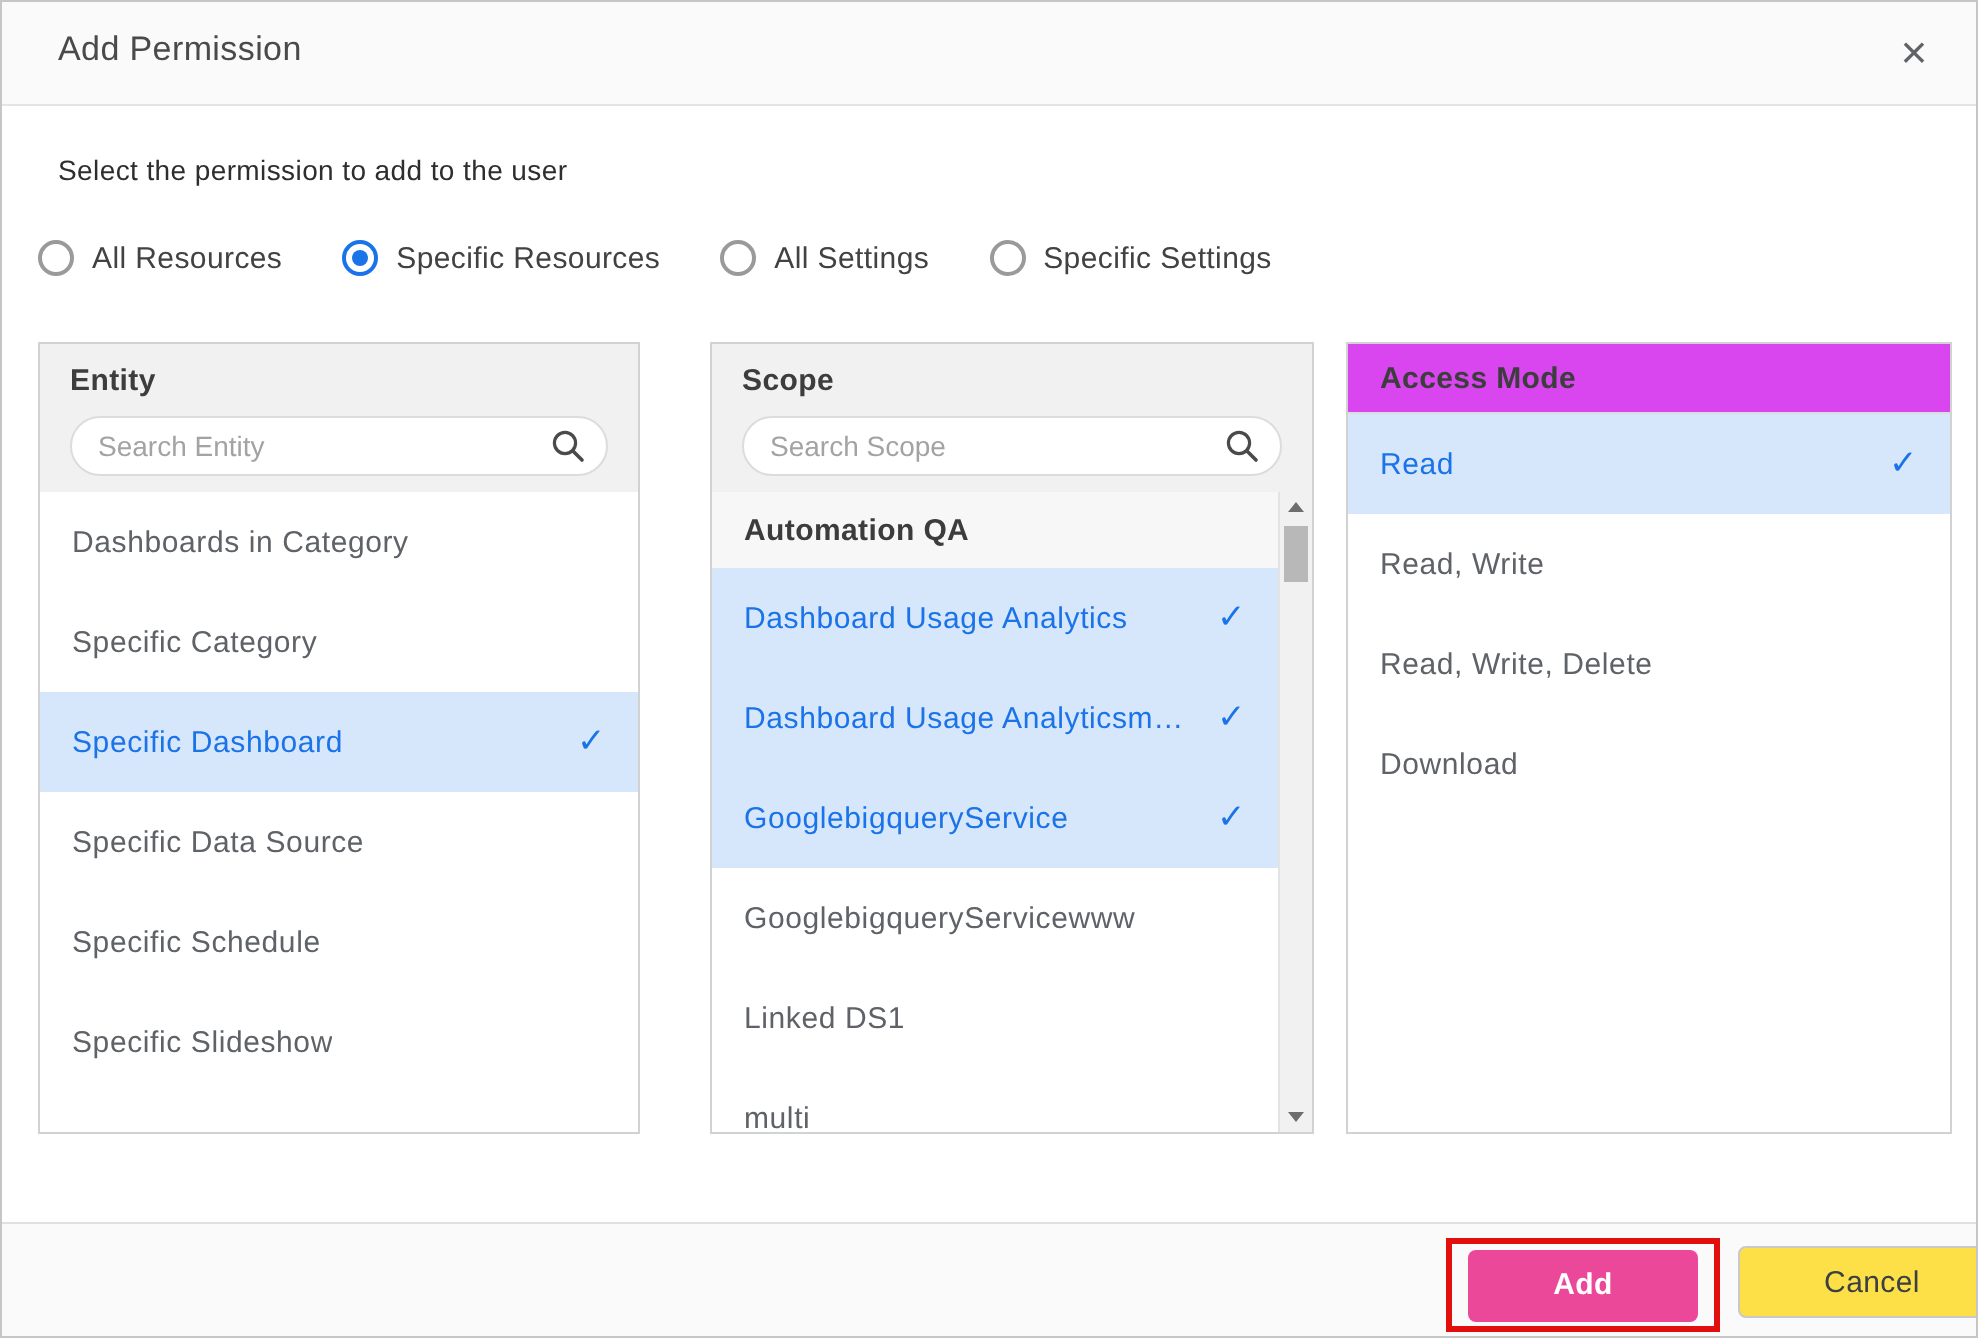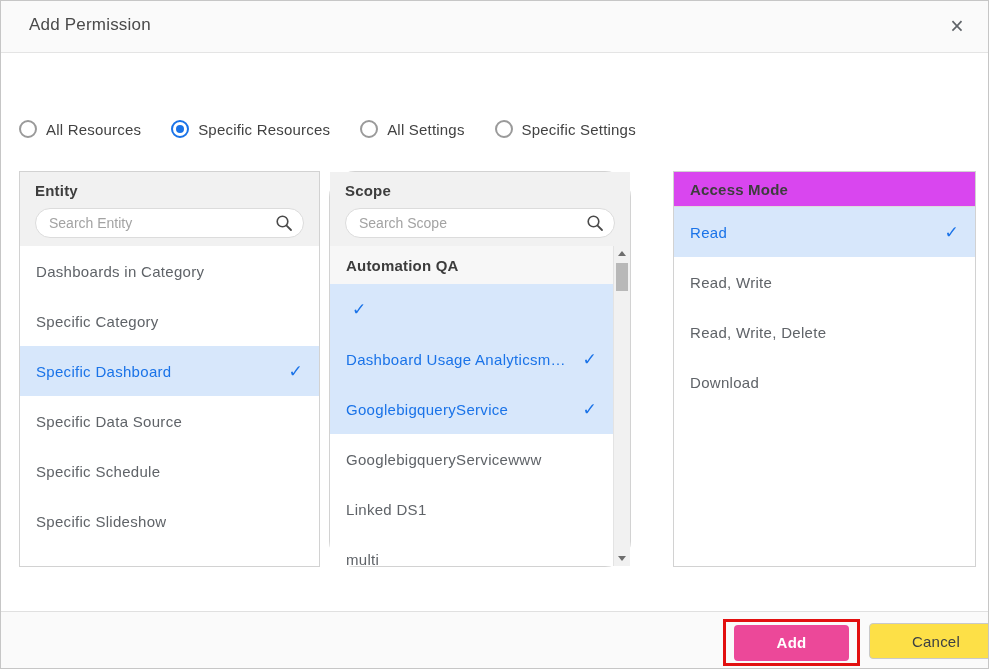--- a/index.html
+++ b/index.html
@@ -47,21 +47,21 @@
     content:""; position:absolute; inset:3px; border-radius:50%; background:#1a73e8;
   }
   .radio-label { font-size:15px; color:#424242; letter-spacing:.2px; }
 
   
   .panel {
     position:absolute; top:170px; height:396px; background:#fff;
     border:1px solid #d2d2d2;
   }
   #panel-entity { left:18px;  width:301px; }
-  #panel-scope  { left:328px; width:302px;border-radius:26px; }
+  #panel-scope  { left:354px; width:302px; }
   #panel-access { left:672px; width:303px; }
 
   .panel-head {
     background:#f1f1f1; border-bottom:2px solid #6d28d9;
     height:83px; padding:10px 15px 0 15px;
   }
   .panel-head .panel-title {
     font-size:15px; font-weight:bold; color:#3d3d3d; letter-spacing:.2px;
     margin-bottom:9px;
   }
@@ -132,20 +132,21 @@
 </head>
 <body>
 
 <div class="dialog">
 
   <div class="dlg-header">
     <div class="dlg-title">Add Permission</div>
     <div class="dlg-close">×</div>
   </div>
 
+  <div class="subtitle">Select the permission to add to the user</div>
 
   <div class="radio-row">
     <div class="radio-option">
       <span class="radio-circle"></span>
       <span class="radio-label">All Resources</span>
     </div>
     <div class="radio-option selected">
       <span class="radio-circle"></span>
       <span class="radio-label">Specific Resources</span>
     </div>
@@ -200,20 +201,21 @@
         <input type="text" placeholder="Search Scope" style="">
         <svg class="search-icon" viewBox="0 0 18 18">
           <circle cx="7.5" cy="7.5" r="5.3" fill="none" stroke="#4a4a4a" stroke-width="1.6"></circle>
           <line x1="11.6" y1="11.6" x2="16" y2="16" stroke="#4a4a4a" stroke-width="1.8" stroke-linecap="round"></line>
         </svg>
       </div>
     </div>
     <div class="list">
       <div class="group-row">Automation QA</div>
       <div class="row selected">
+        <span class="row-label">Dashboard Usage Analytics</span>
         <span class="check">✓</span>
       </div>
       <div class="row selected">
         <span class="row-label">Dashboard Usage Analyticsm…</span>
         <span class="check">✓</span>
       </div>
       <div class="row selected">
         <span class="row-label">GooglebigqueryService</span>
         <span class="check">✓</span>
       </div>

